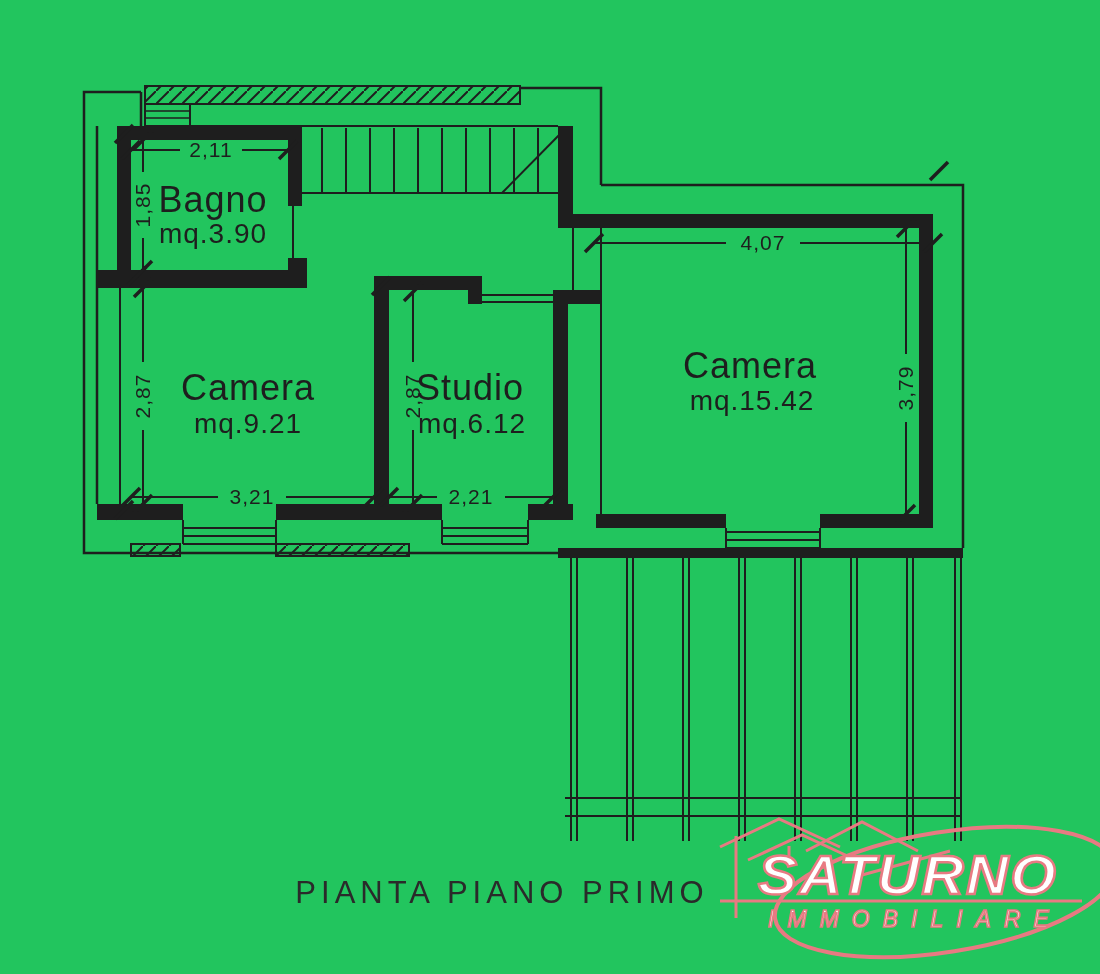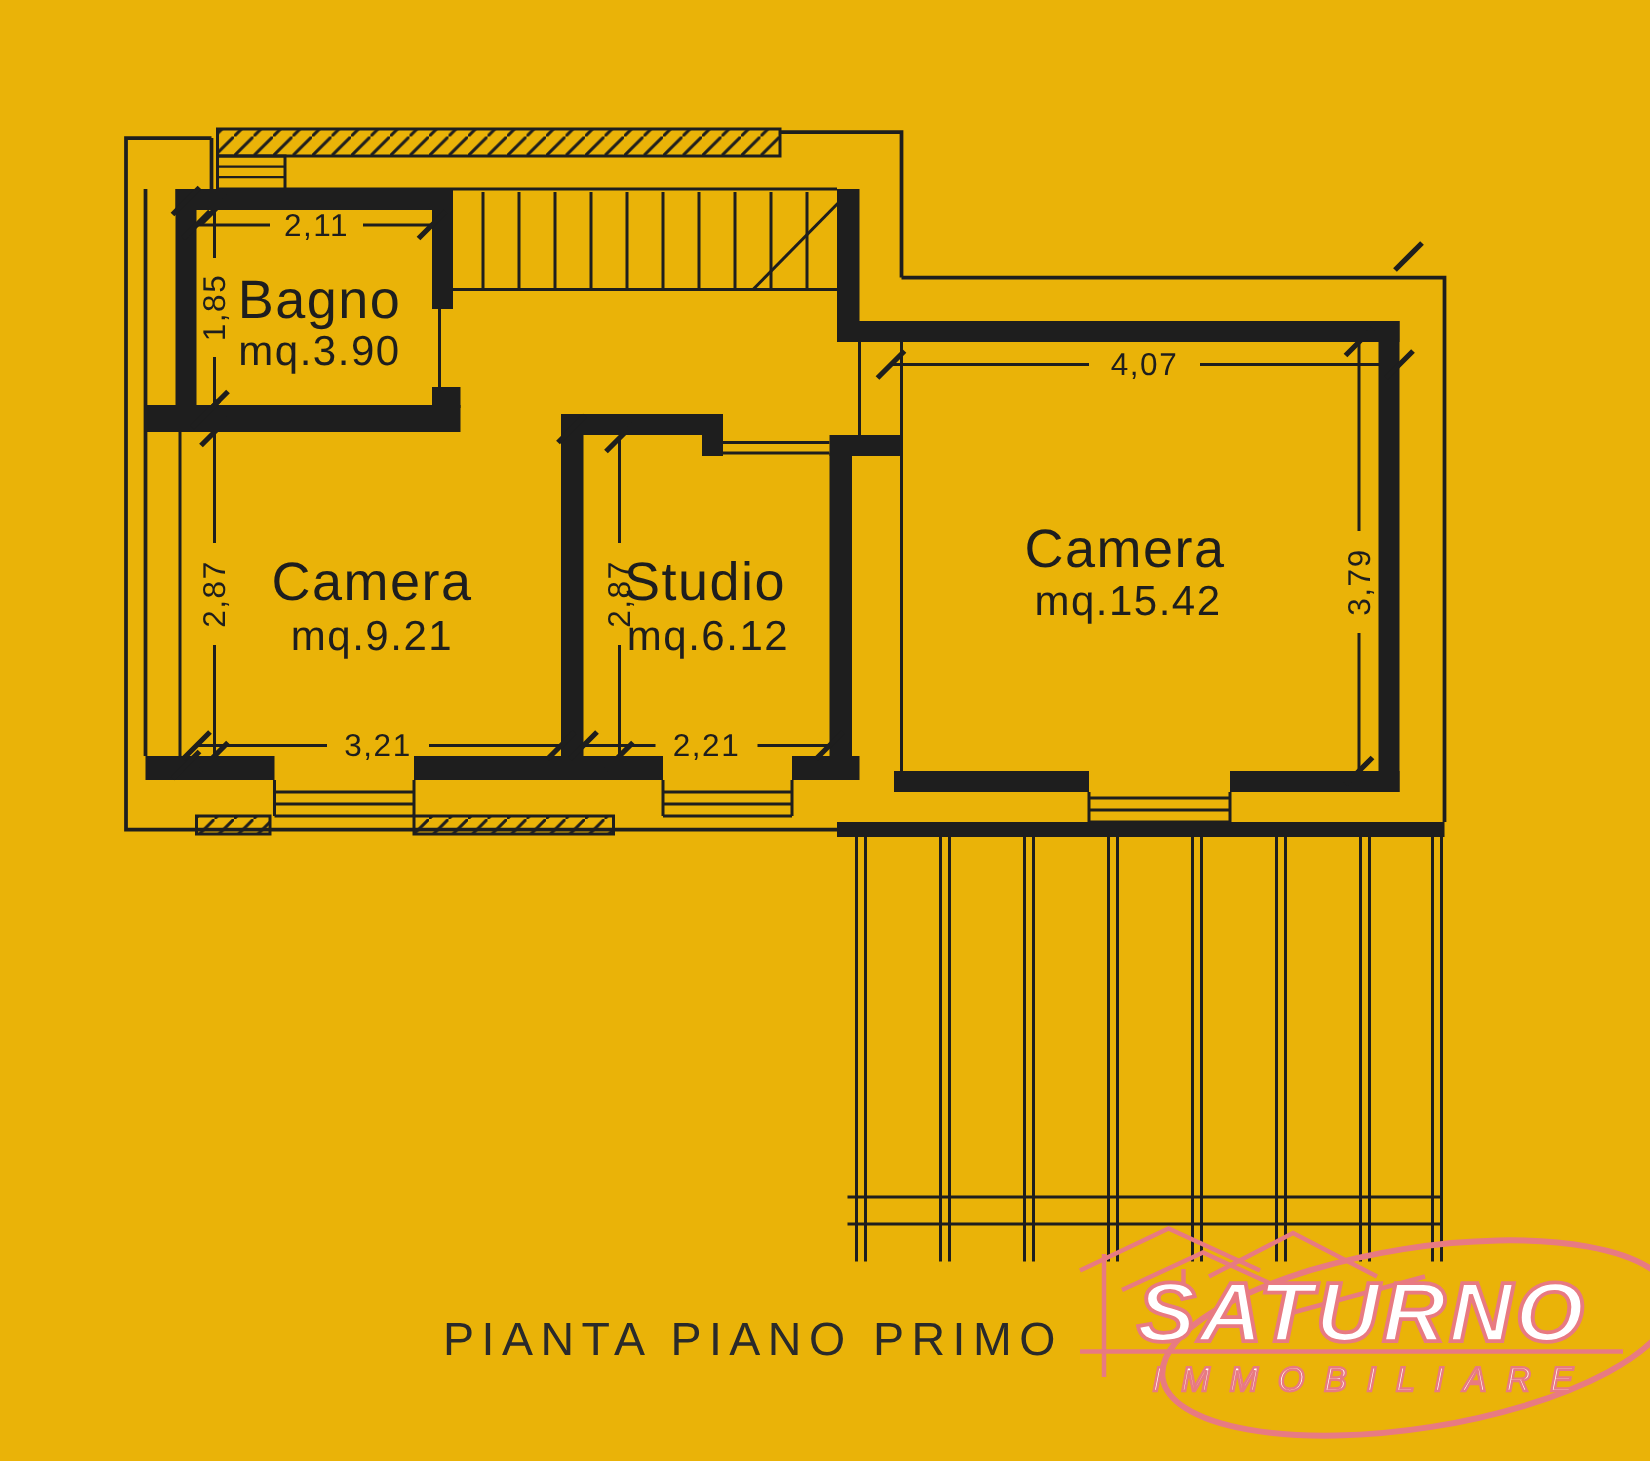--- a/index.html
+++ b/index.html
@@ -4,21 +4,21 @@
 <style>
   html, body {
     margin: 0;
     padding: 0;
     background: #ffffff;
   }
   .page {
     position: relative;
     width: 1100px;
     height: 974px;
-    background: #eab308;
+    background: #22c55e;
     overflow: hidden;
     font-family: "Liberation Sans", sans-serif;
   }
   svg { display: block; }
   .room-name {
     font-family: "Liberation Sans", sans-serif;
     font-size: 36px;
     fill: #1e1e1e;
     letter-spacing: 1px;
   }

